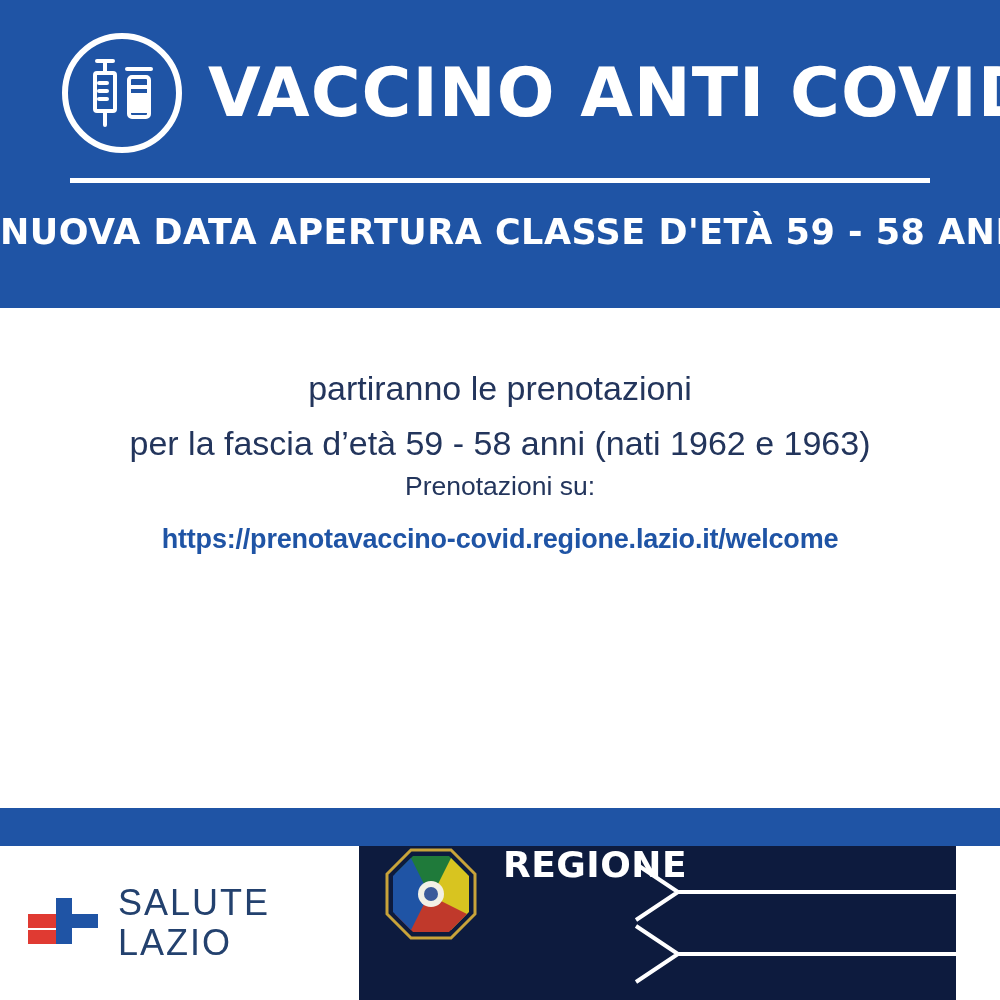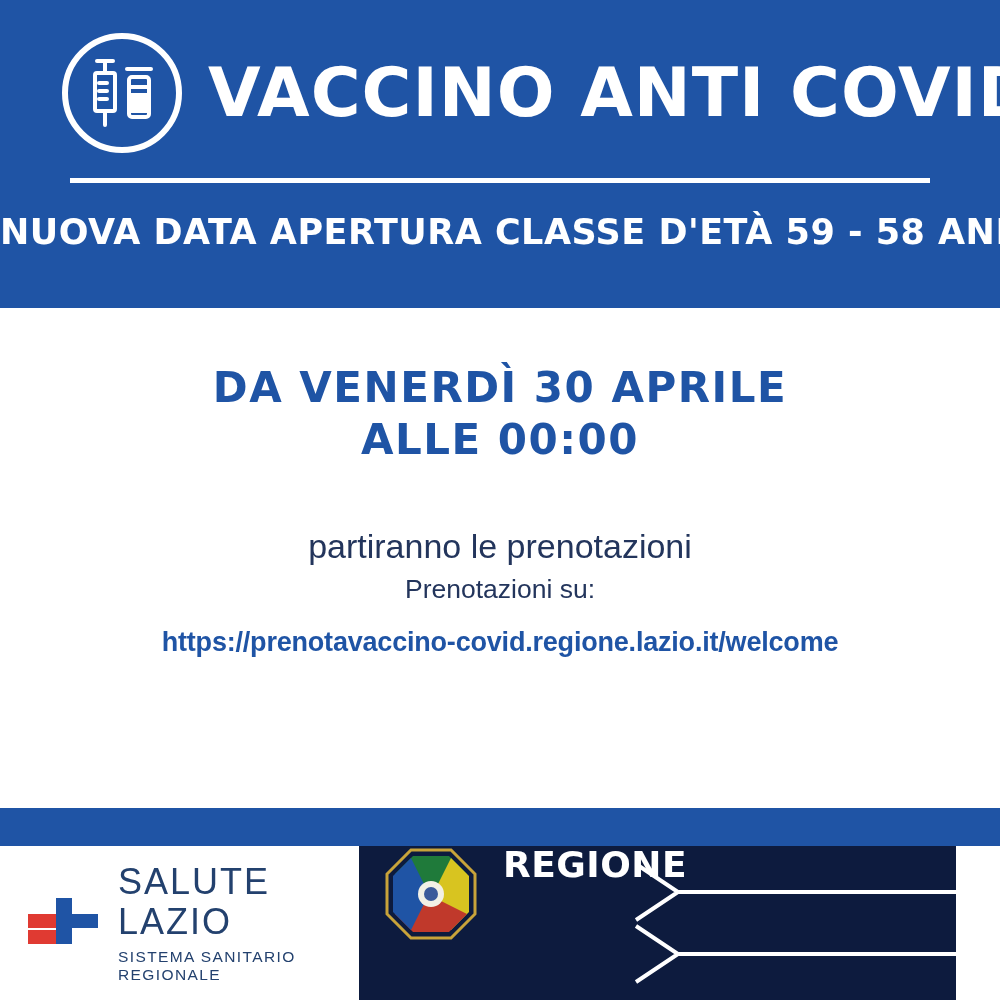--- a/index.html
+++ b/index.html
@@ -193,27 +193,24 @@
       </div>
       <div class="header-title">VACCINO ANTI COVID-19</div>
     </div>
 
     <div class="header-rule"></div>
 
     <div class="header-sub">NUOVA DATA APERTURA CLASSE D'ETÀ 59 - 58 ANNI</div>
   </div>
 
   <div class="body">
-    <div class="date-line">
-      <div>DA VENERDÌ 30 APRILE</div>
-      <div>ALLE 00:00</div>
-    </div>
 
     <div class="para">
       <div>partiranno le prenotazioni</div>
+      <div>per la fascia d’età 59 - 58 anni (nati 1962 e 1963)</div>
     </div>
 
     <div class="booking-label">Prenotazioni su:</div>
     <a class="booking-url" href="#">https://prenotavaccino-covid.regione.lazio.it/welcome</a>
   </div>
 
   <div class="footer-blue-strip"></div>
 
   <div class="footer">
 
@@ -221,21 +218,20 @@
       <div class="cross-mark">
         <svg width="74" height="74" viewBox="0 0 74 74" aria-hidden="true">
           <rect x="2" y="30" width="28" height="14" fill="#e03a32"></rect>
           <rect x="2" y="46" width="28" height="14" fill="#e03a32"></rect>
           <rect x="30" y="14" width="16" height="46" fill="#1f54a5"></rect>
           <rect x="30" y="30" width="42" height="14" fill="#1f54a5"></rect>
         </svg>
       </div>
       <div class="salute-text">
         <div class="salute-title">SALUTE LAZIO</div>
-        <div class="salute-sub">SISTEMA SANITARIO REGIONALE</div>
       </div>
     </div>
 
     <div class="footer-right">
       <div class="emblem">
         <svg width="96" height="96" viewBox="0 0 96 96" aria-hidden="true">
           <polygon points="28,4 68,4 92,28 92,68 68,92 28,92 4,68 4,28" fill="#0d1b3e" stroke="#c8a33a" stroke-width="3"></polygon>
 
           <polygon points="30,10 66,10 84,28 48,46 12,28" fill="#1f7a3a"></polygon>
           <polygon points="86,30 86,66 68,84 50,48 68,12" fill="#d8c420"></polygon>

